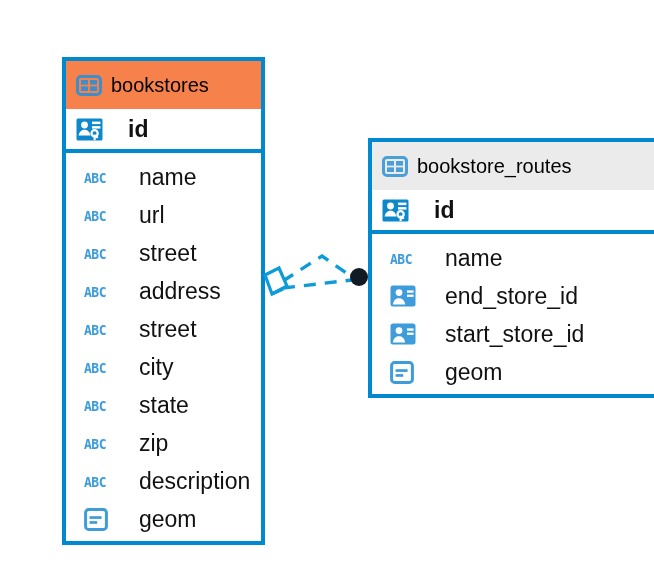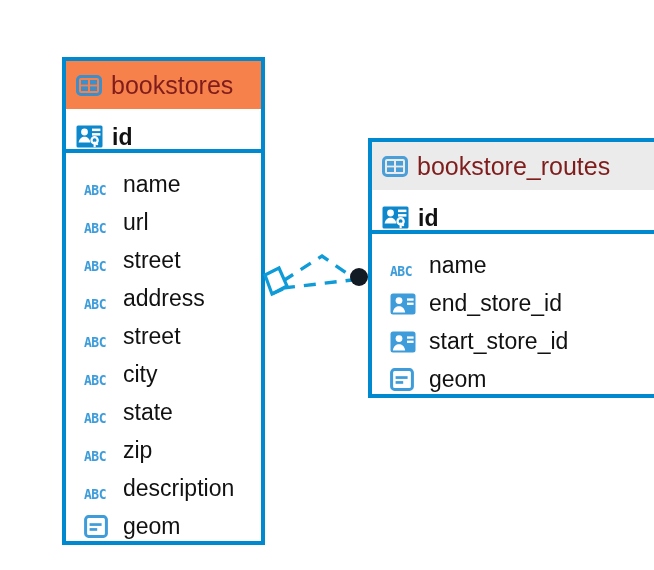--- a/index.html
+++ b/index.html
@@ -37,35 +37,35 @@
     box-sizing: border-box;
     height: 48px;
     padding: 0 10px;
     gap: 9px;
     flex: 0 0 auto;
   }
   .entity-header.orange { background: #f7814b; }
   .entity-header.grey   { background: #ebebeb; }
 
   .entity-title {
-    font-size: 25px;
-    color: #7f1d1d;
+    font-size: 20px;
+    color: #000000;
     line-height: 1;
     white-space: nowrap;
   }
 
   
   .pk-row {
     border-bottom: 4px solid #0089ce;
   }
 
   .field-row {
     display: flex;
-    align-items: flex-end;
-    gap: 9px;
+    align-items: center;
+    gap: 25px;
     padding: 0 10px;
     box-sizing: border-box;
     height: 38px;
     flex: 0 0 auto;
   }
   .field-row.pk-row { height: 44px; }
 
   .field-name {
     font-size: 23px;
     color: #111111;

